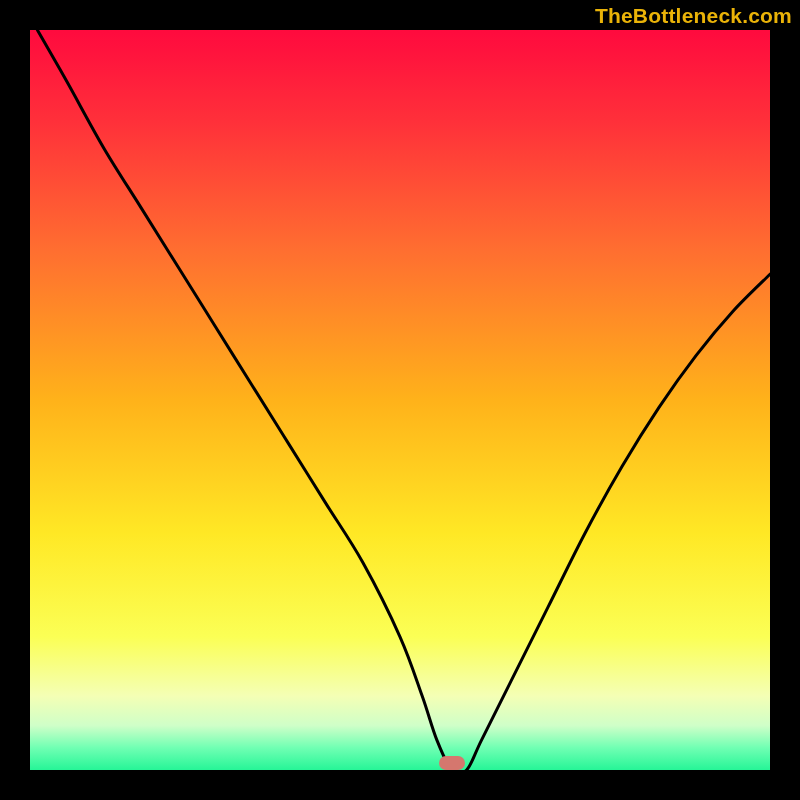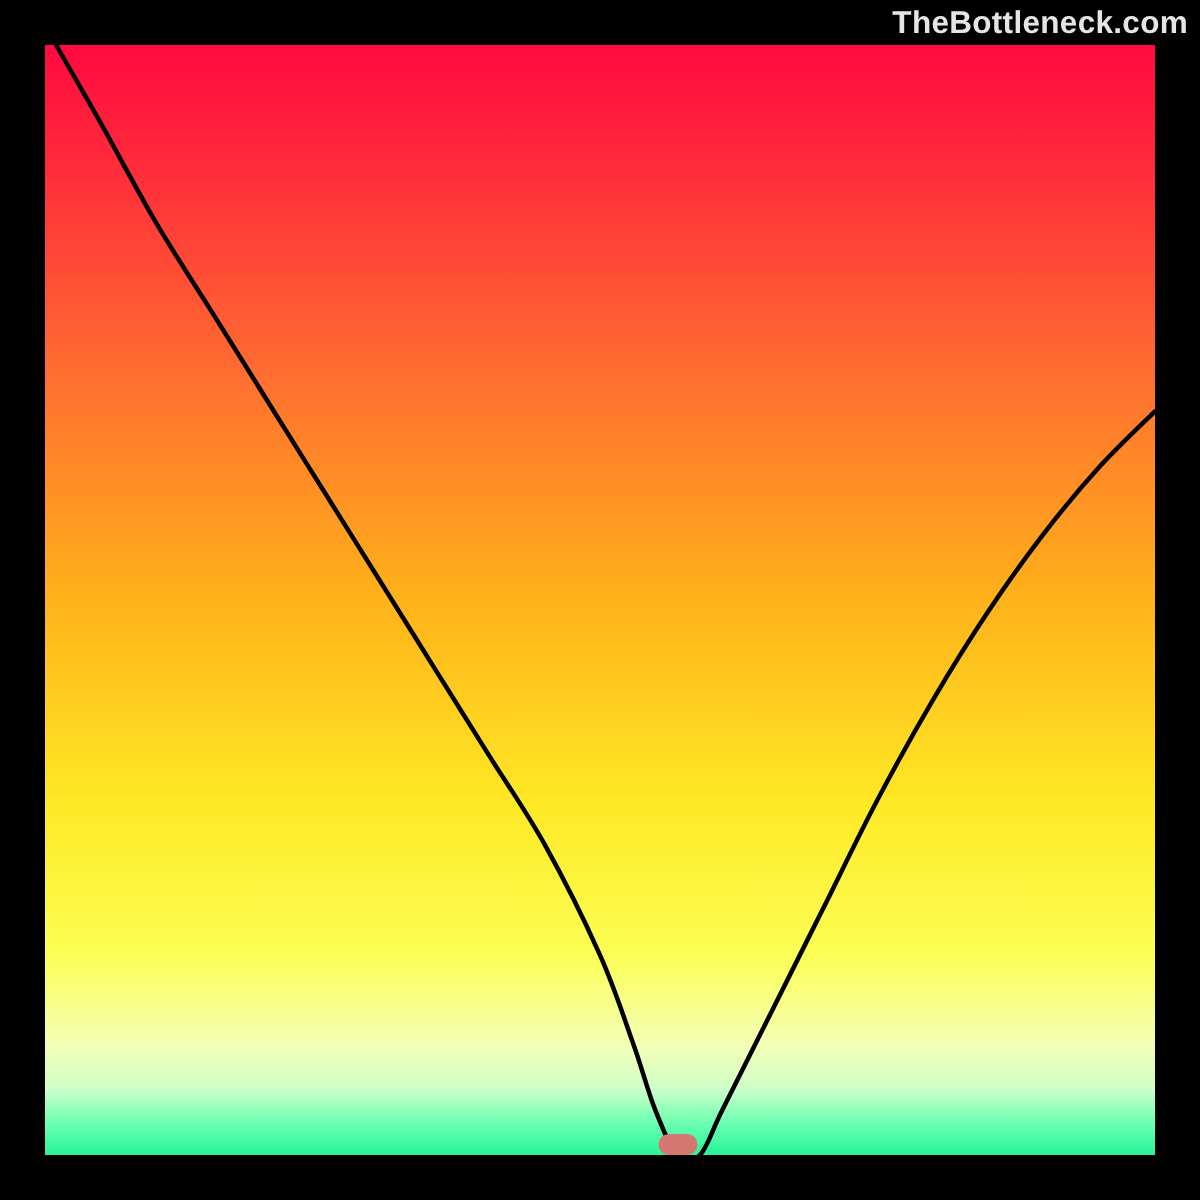--- a/index.html
+++ b/index.html
@@ -42,21 +42,21 @@
     background: #d5776e;
     transform: translate(-50%, -50%);
   }
   .watermark {
     position: absolute;
     top: 4px;
     right: 8px;
     font-family: Arial, Helvetica, sans-serif;
     font-size: 21px;
     font-weight: 600;
-    color: #e5e5e5;
+    color: #eab308;
     letter-spacing: 0.2px;
     user-select: none;
   }
 </style>
 </head>
 <body>
 
 <div class="frame">
 
   <div class="watermark">TheBottleneck.com</div>

